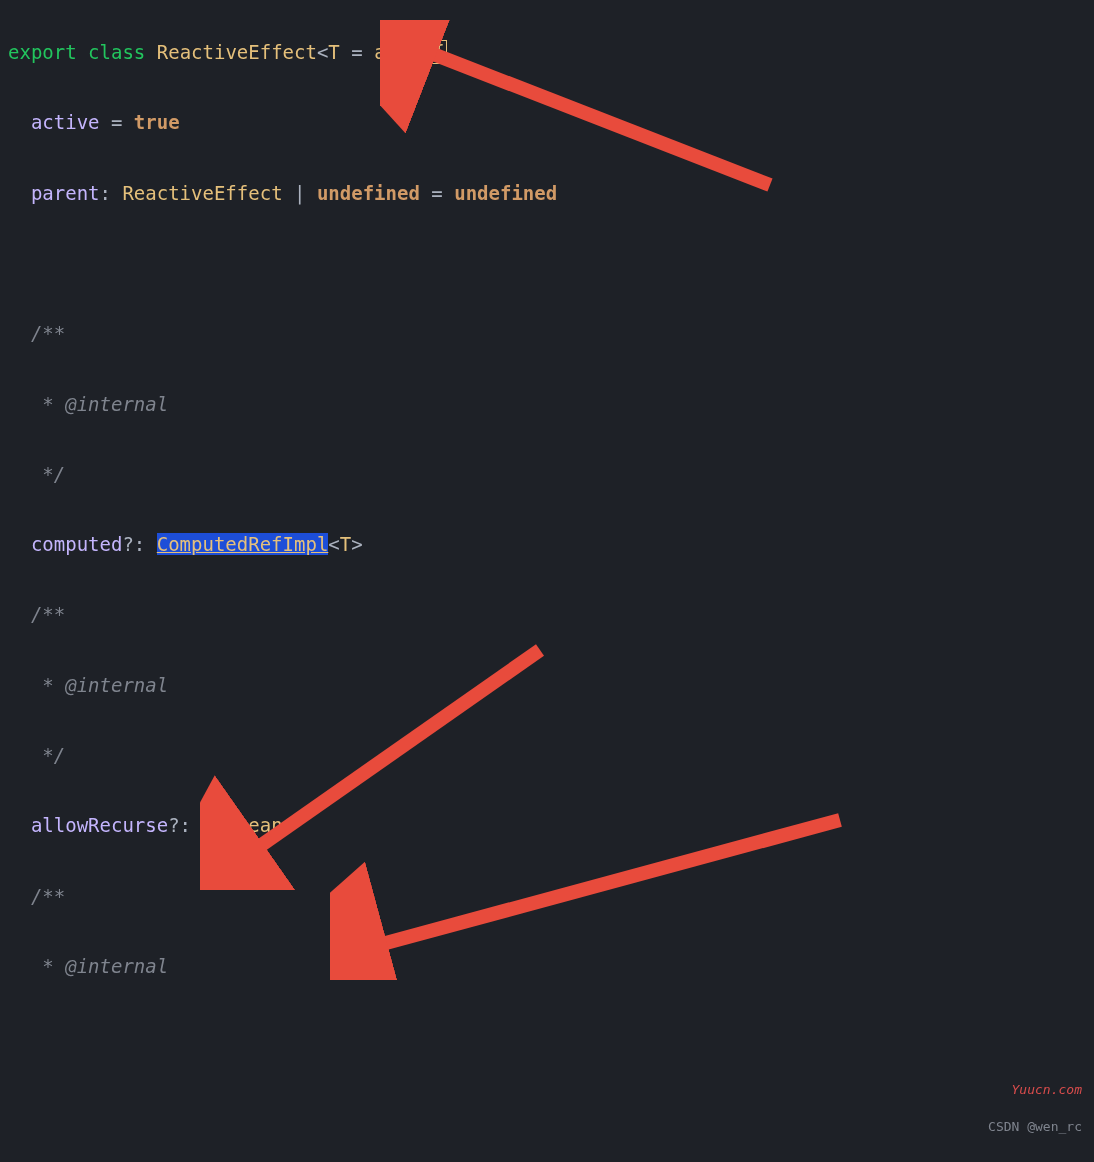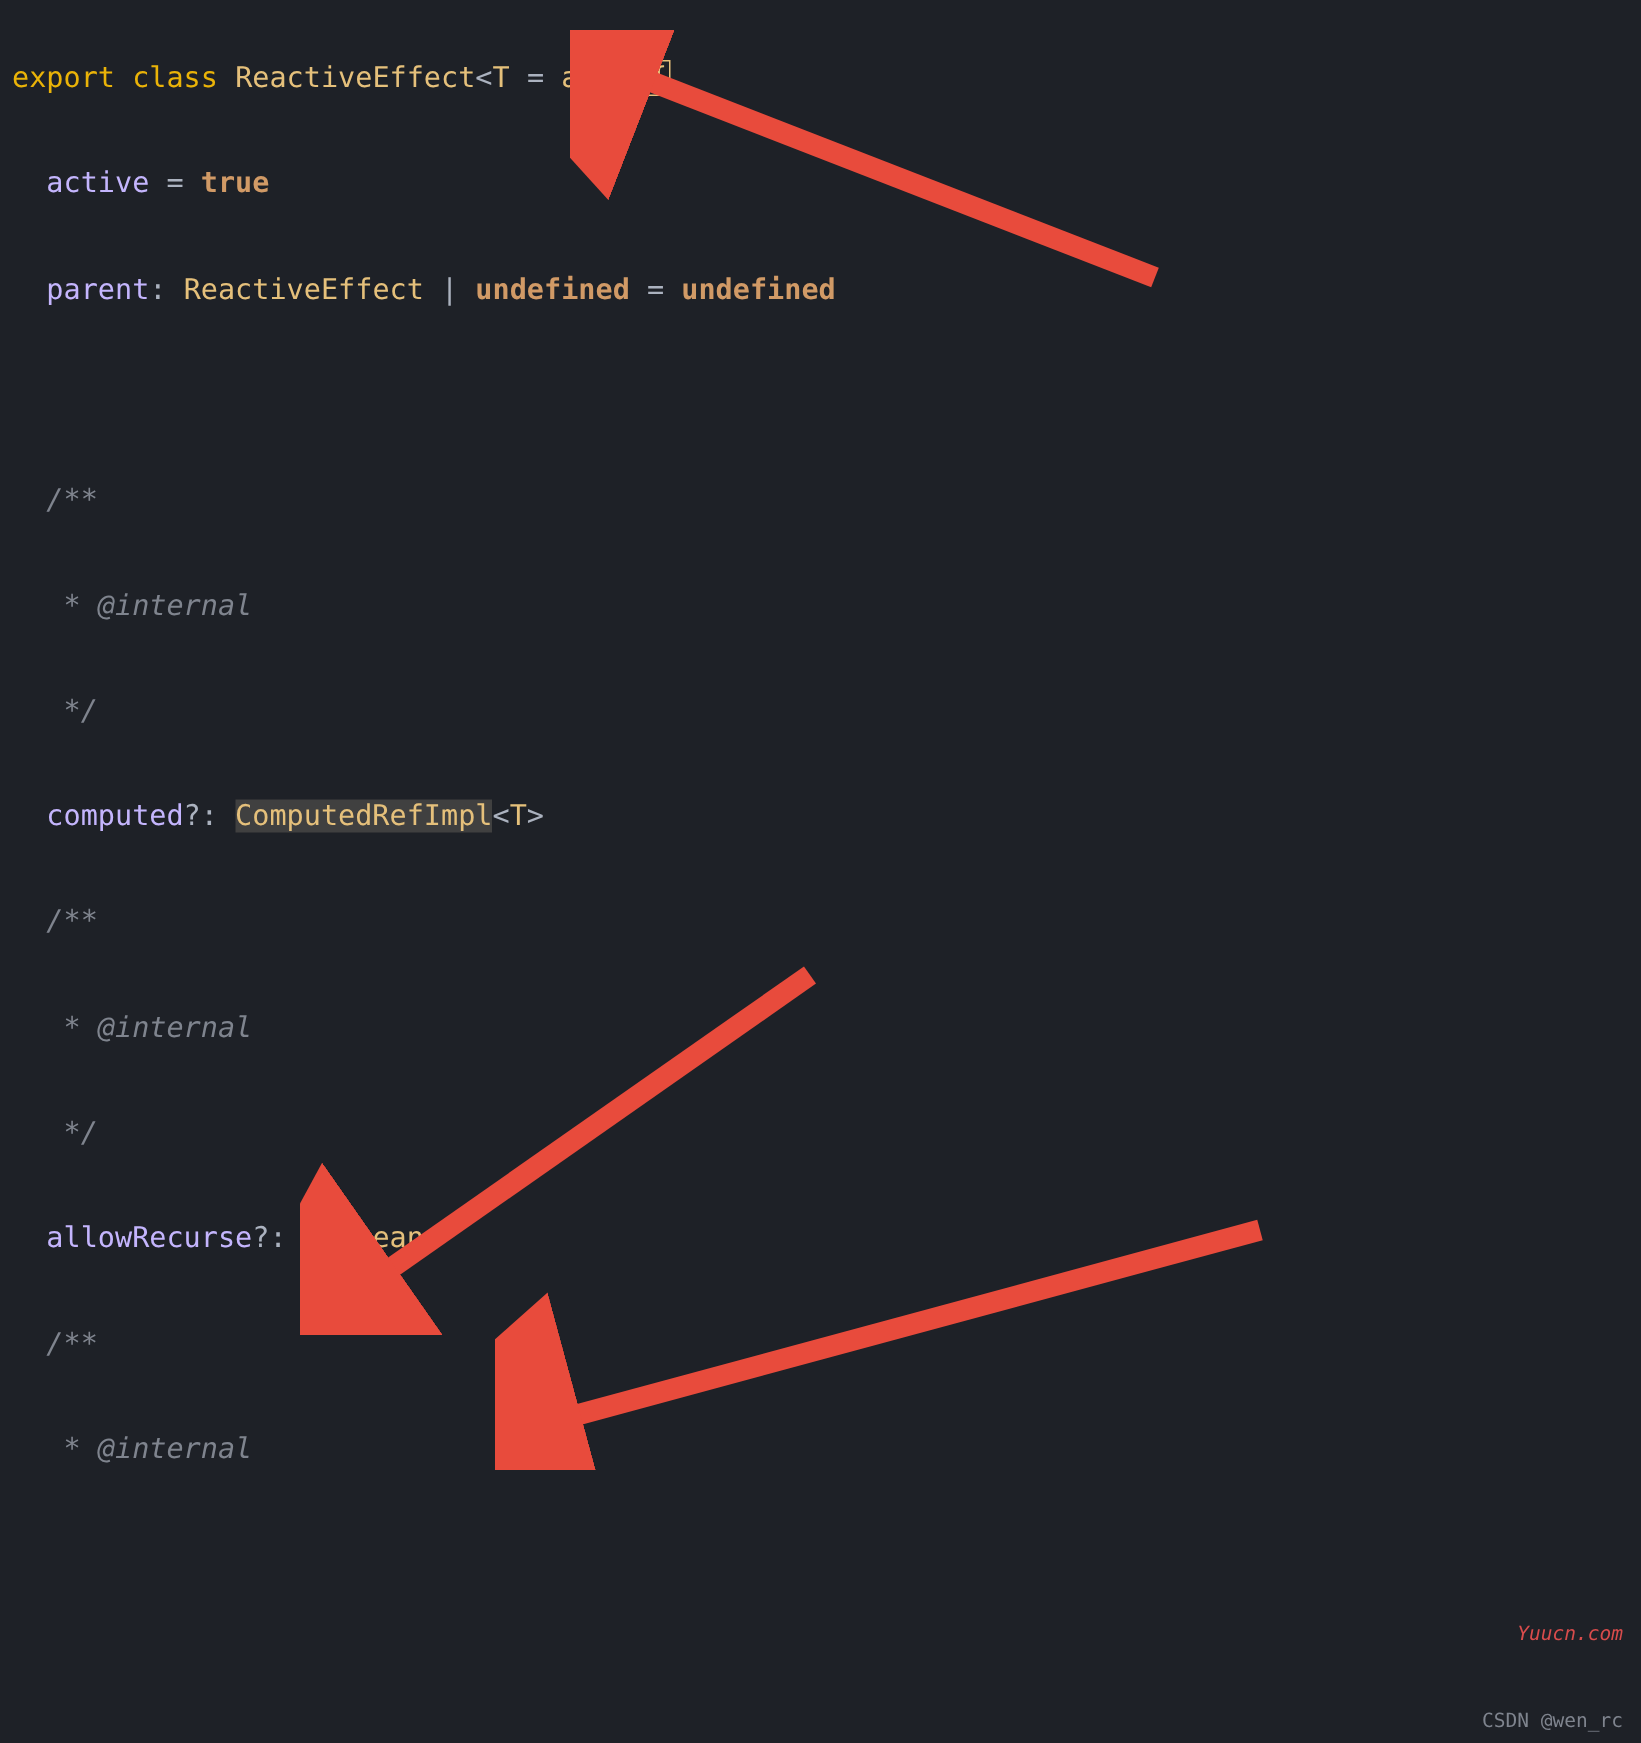--- a/index.html
+++ b/index.html
@@ -20,27 +20,27 @@
       padding: 0;
       white-space: pre;
     }
     .line {
       display: flex;
       position: relative;
     }
     .line-content {
       padding-left: 8px;
     }
-    .kw { color: #eab308; }
+    .kw { color: #22c55e; }
     .class-name { color: #e5c07b; }
     .prop { color: #c4b5fd; }
     .bool { color: #d19a66; font-weight: bold; }
     .comment { color: #7f848e; font-style: italic; }
     .punct { color: #abb2bf; }
-    .highlight-bg { background: #404040; }
+    .highlight-bg { background: #1d4ed8; text-decoration: underline; }
     .underline { text-decoration: underline; }
     .cursor-box {
       border: 1px solid #e5c07b;
       padding: 0 1px;
     }
     .watermark {
       position: absolute;
       color: #7f848e;
       font-size: 13px;
       font-style: normal;
@@ -112,13 +112,13 @@
 <svg class="arrow" style="left:330px; top:800px; width:530px; height:180px;" viewBox="0 0 530 180">
   <defs>
       <marker id="ah3" markerWidth="12" markerHeight="12" refX="2" refY="6" orient="auto">
         <polygon points="0,0 12,6 0,12" fill="#e84b3c"></polygon>
       </marker>
     </defs>
   <line x1="510" y1="20" x2="30" y2="150" stroke="#e84b3c" stroke-width="14" marker-end="url(#ah3)"></line>
 </svg>
 
 <div class="watermark watermark-red" style="right:12px; bottom:60px;">Yuucn.com</div>
-<div class="watermark" style="right:12px; bottom:2px;margin-top:20px;">CSDN @wen_rc</div>
+<div class="watermark" style="right:12px; bottom:23px;margin-top:20px;">CSDN @wen_rc</div>
 
 </body></html>

